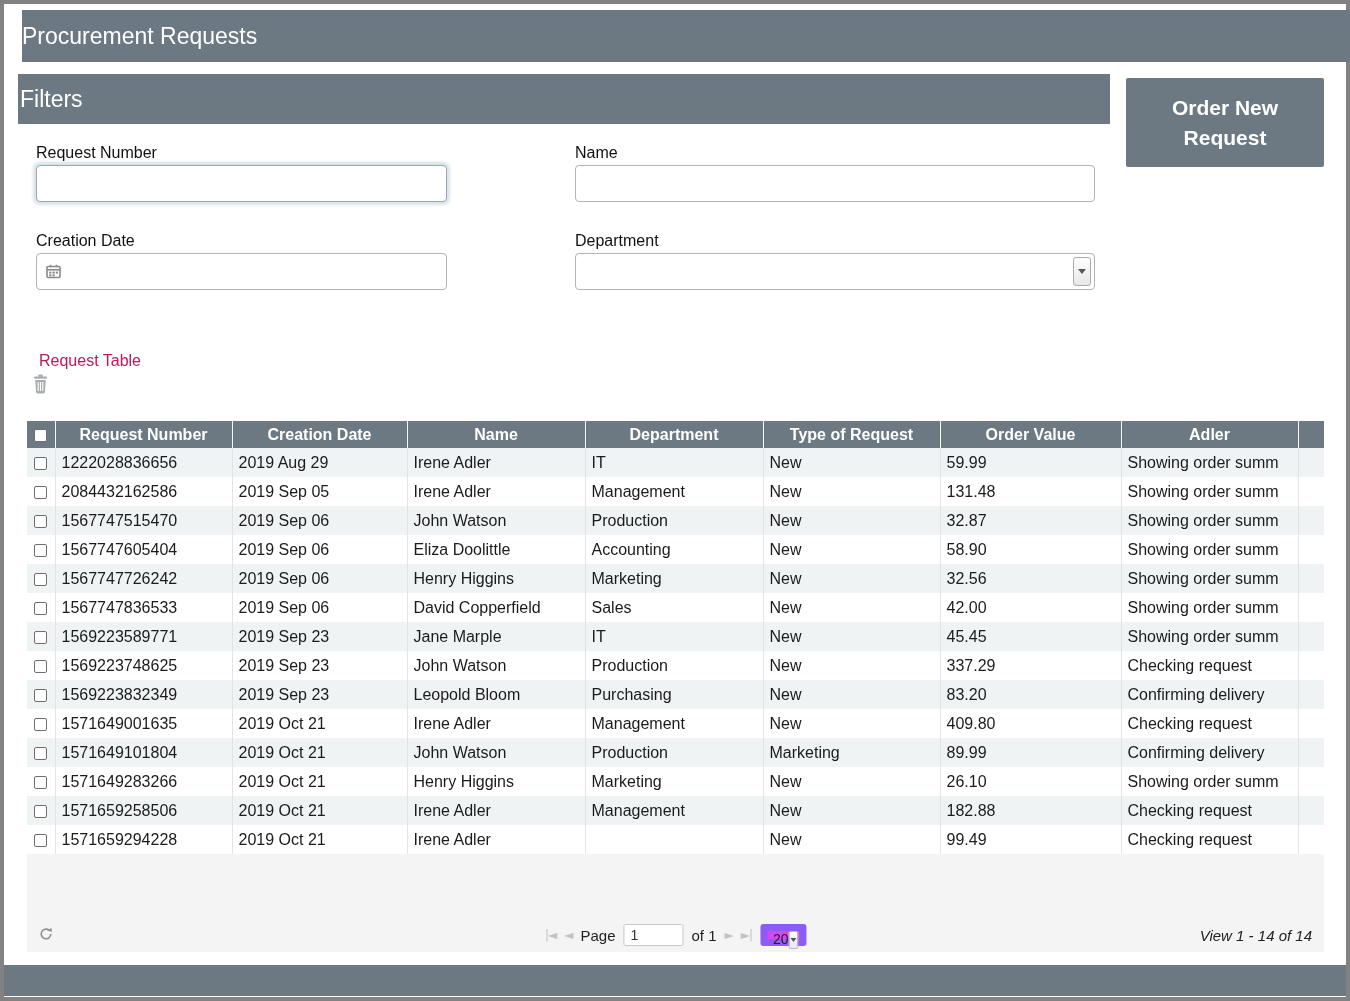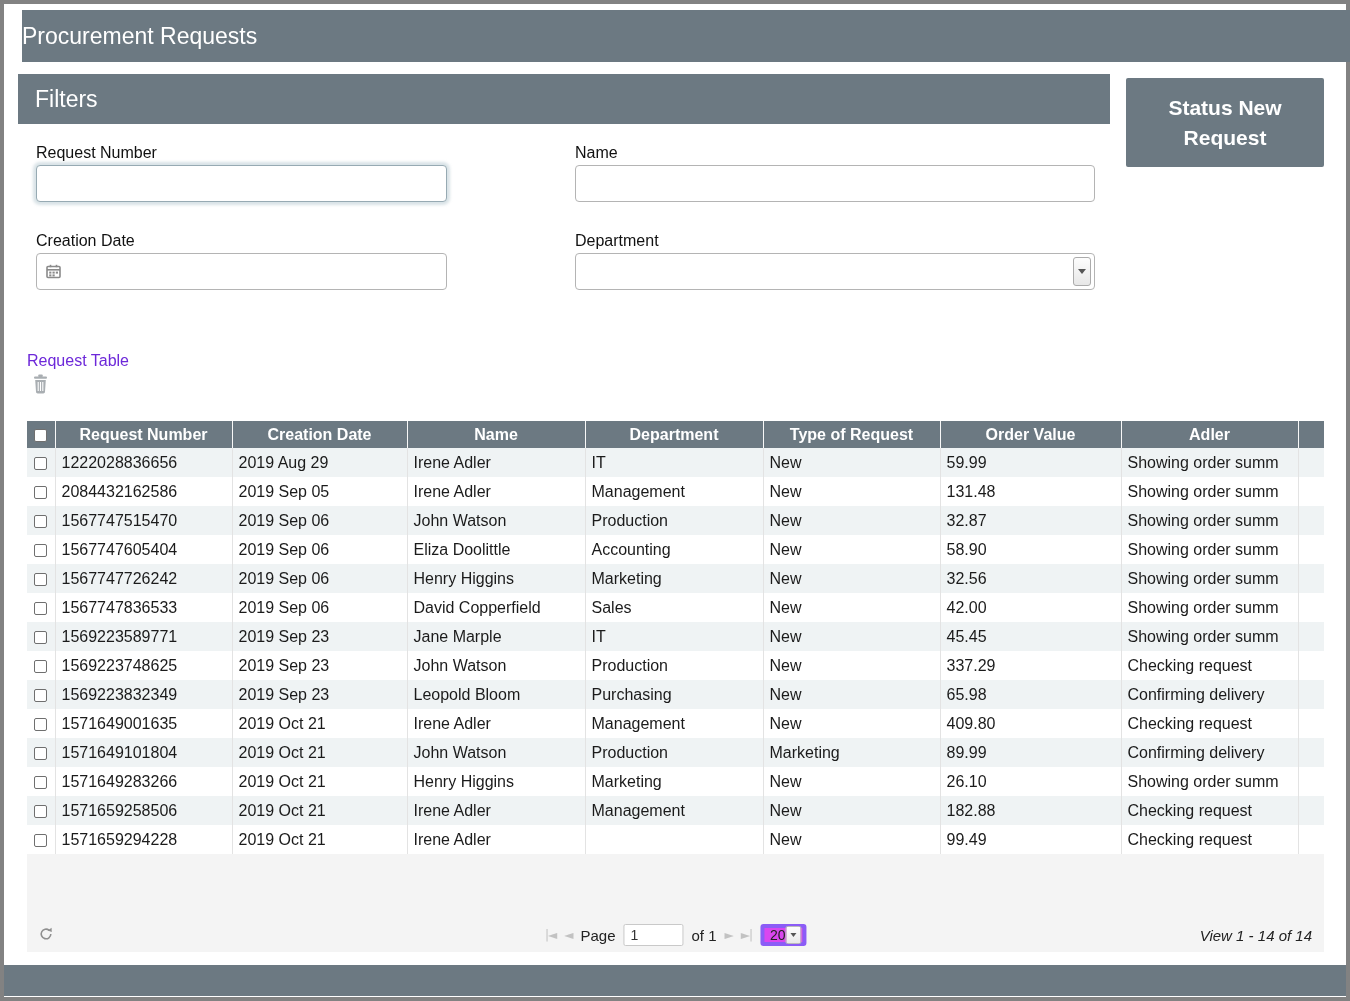--- a/index.html
+++ b/index.html
@@ -18,21 +18,21 @@
     border:4px solid var(--frame);background:#fff;
   }
   .titlebar{
     position:absolute;left:18px;top:6px;width:1332px;height:52px;
     background:var(--gray);color:#fff;font-size:23px;
     display:flex;align-items:center;
   }
   .filtersbar{
     position:absolute;left:14px;top:70px;width:1092px;height:50px;
     background:var(--gray);color:#fff;font-size:23px;
-    display:flex;align-items:center;padding-left:17px;
+    display:flex;align-items:center;padding-left:2px;
   }
   .create-btn{
     position:absolute;left:1122px;top:74px;width:198px;height:89px;
     background:var(--gray);color:#fff;border:none;border-radius:2px;
     font-family:inherit;font-size:21px;font-weight:bold;line-height:1.4;
     padding:0 24px;cursor:pointer;
   }
   .field-label{position:absolute;font-size:16px;color:#111;}
   .lbl-rn{left:32px;top:140px;}
   .lbl-name{left:571px;top:140px;}
@@ -57,21 +57,21 @@
     display:flex;align-items:center;justify-content:flex-end;cursor:pointer;
   }
   .dd-box{
     width:18px;height:29px;margin-right:3px;border:1px solid #ababab;border-radius:3px;
     background:linear-gradient(#fdfdfd,#e7e7e7);
     display:flex;align-items:center;justify-content:center;
   }
   .dd-caret{width:0;height:0;border-left:4px solid transparent;
     border-right:4px solid transparent;border-top:5px solid #555;}
 
-  .table-caption{position:absolute;left:23px;top:348px;font-size:16px;color:#6d28d9;}
+  .table-caption{position:absolute;left:35px;top:348px;font-size:16px;color:#be185d;}
   .trash-btn{position:absolute;left:28px;top:370px;cursor:pointer;background:none;border:none;padding:0;}
 
   .grid{
     position:absolute;left:23px;top:417px;width:1297px;height:531px;
     background:#f4f4f4;
   }
   table.req{border-collapse:collapse;table-layout:fixed;width:1297px;font-size:16px;}
   table.req th{
     background:var(--gray);color:#fff;font-weight:bold;height:27px;
     text-align:center;border-right:1px solid rgba(255,255,255,.35);
@@ -96,22 +96,22 @@
   }
   .pager-center{
     position:absolute;left:50%;transform:translateX(-50%);
     display:flex;align-items:center;gap:8px;
   }
   .pg-arrow{font-size:12px;color:#c2c2c2;letter-spacing:-1px;cursor:default;
     font-family:"DejaVu Sans",sans-serif;}
   .pg-input{width:60px;height:22px;border:1px solid #c9c9c9;border-radius:2px;
     font-family:inherit;font-size:14px;padding:0 6px;color:#333;}
   .mini-select{
-    width:46px;height:22px;border:4px solid #8b5cf6;border-radius:3px;background:#d946ef;
-    display:flex;align-items:center;cursor:pointer;font-size:14px;
+    width:46px;height:22px;border:7px solid #8b5cf6;border-radius:3px;background:#d946ef;
+    display:flex;align-items:flex-start;cursor:pointer;font-size:14px;
   }
   .mini-select .val{flex:1;padding-left:6px;}
   .mini-dd{width:16px;height:18px;margin-right:1px;border:1px solid #bbb;border-radius:2px;
     background:linear-gradient(#fdfdfd,#e9e9e9);display:flex;align-items:center;justify-content:center;}
   .mini-dd .dd-caret{border-left-width:3px;border-right-width:3px;border-top-width:4px;}
   .view-text{margin-left:auto;font-size:15px;color:#222;font-style:italic;}
   .reload-btn{background:none;border:none;padding:0;cursor:pointer;display:flex;align-items:center;}
 
   .footerbar{
     position:absolute;left:0;bottom:1px;width:1342px;height:31px;background:var(--gray);
@@ -119,21 +119,21 @@
 </style>
 </head>
 <body>
 
 <div class="frame">
 
   <div class="titlebar">Procurement Requests</div>
 
   <div class="filtersbar">Filters</div>
 
-  <button class="create-btn">Status New Request</button>
+  <button class="create-btn">Order New Request</button>
 
   <div class="field-label lbl-rn">Request Number</div>
   <input class="txt-input in-rn" value="" style="">
 
   <div class="field-label lbl-name">Name</div>
   <input class="txt-input in-name" value="" style="">
 
   <div class="field-label lbl-cd">Creation Date</div>
   <div class="cd-wrap">
     <input class="txt-input in-cd" value="" style="">
@@ -292,21 +292,21 @@
             <td>Checking request</td>
             <td></td>
           </tr>
           <tr class="odd">
             <td class="col-check"><span class="cbx"></span></td>
             <td>1569223832349</td>
             <td>2019 Sep 23</td>
             <td>Leopold Bloom</td>
             <td>Purchasing</td>
             <td>New</td>
-            <td>65.98</td>
+            <td>83.20</td>
             <td>Confirming delivery</td>
             <td></td>
           </tr>
           <tr class="even">
             <td class="col-check"><span class="cbx"></span></td>
             <td>1571649001635</td>
             <td>2019 Oct 21</td>
             <td>Irene Adler</td>
             <td>Management</td>
             <td>New</td>

